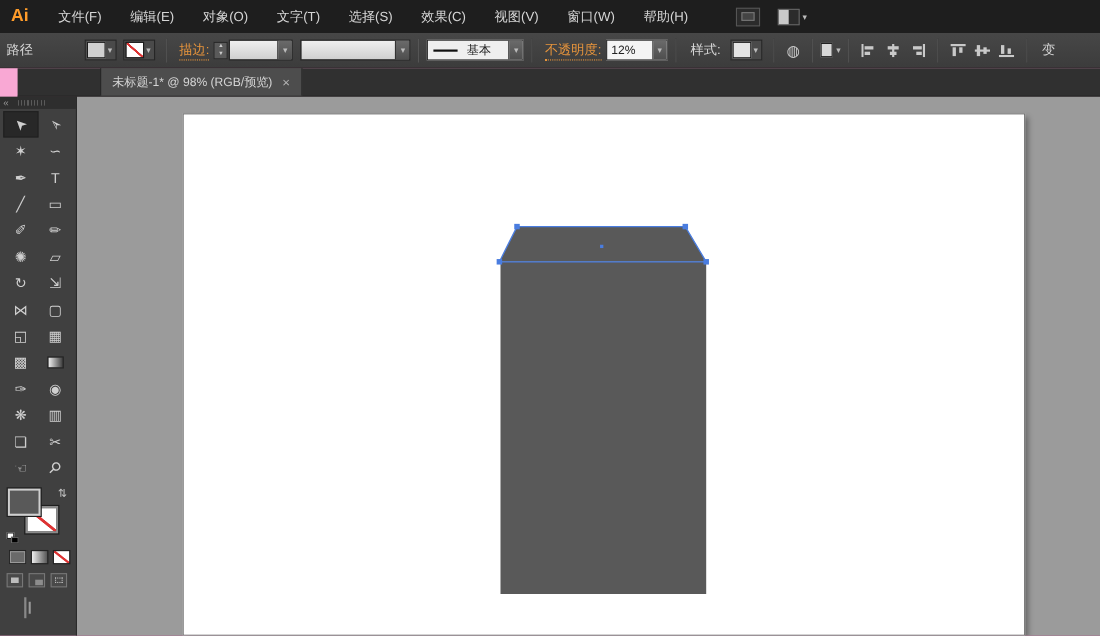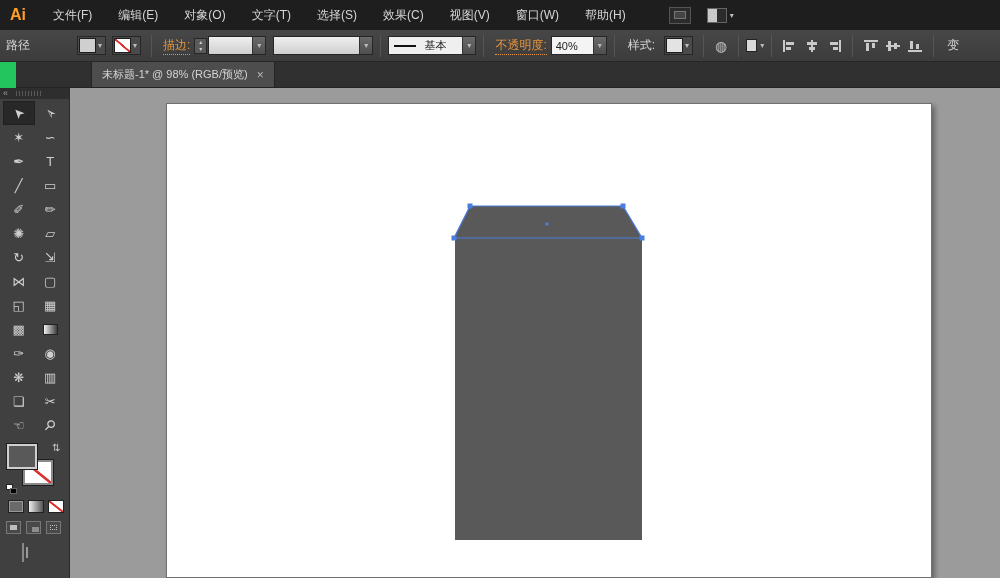--- a/index.html
+++ b/index.html
@@ -1,20 +1,20 @@
 <!DOCTYPE html>
 <html><head>
 <meta charset="utf-8">
 <style>
   * { margin:0; padding:0; box-sizing:border-box; }
   html,body { background:#222; }
   .app {
     position:relative; width:1000px; height:578px; overflow:hidden;
     font-family:"Liberation Sans", sans-serif; -webkit-font-smoothing:antialiased;
-    background:#22c55e;
+    background:#f9a8d4;
   }
   
   .menubar {
     position:absolute; left:0; top:0; width:1000px; height:30px;
     background:#1e1e1e; display:flex; align-items:center; color:#d6d6d6;
   }
   .logo { color:#ff9c2a; font-weight:bold; font-size:16px; padding:0 14px 0 10px; letter-spacing:0; }
   .menu-item { font-size:12px; padding:0 13px; height:30px; line-height:30px; cursor:default; }
   .mb-iconbtn {
     margin-left:30px; width:22px; height:17px; border:1px solid #555; background:#2b2b2b;
@@ -188,21 +188,21 @@
     <span class="cb-field" style="width:88px;background:#efefef">
       <span class="stroke-line"></span>
       <span class="val">基本</span>
       <span class="dd">
           <span class="dd-glyph">▾</span>
         </span>
     </span>
     <span class="cb-sep"></span>
     <span class="cb-link">不透明度:</span>
     <span class="cb-field" style="width:56px;background:#f4f4f4">
-      <span class="val">40%</span>
+      <span class="val">12%</span>
       <span class="dd">
           <span class="dd-glyph">▾</span>
         </span>
     </span>
     <span class="cb-sep"></span>
     <span class="cb-label">样式:</span>
     <span class="swatch-group">
       <span class="swatch" style="background:#e3e3e3"></span>
       <span class="dd-glyph">▾</span>
     </span>

